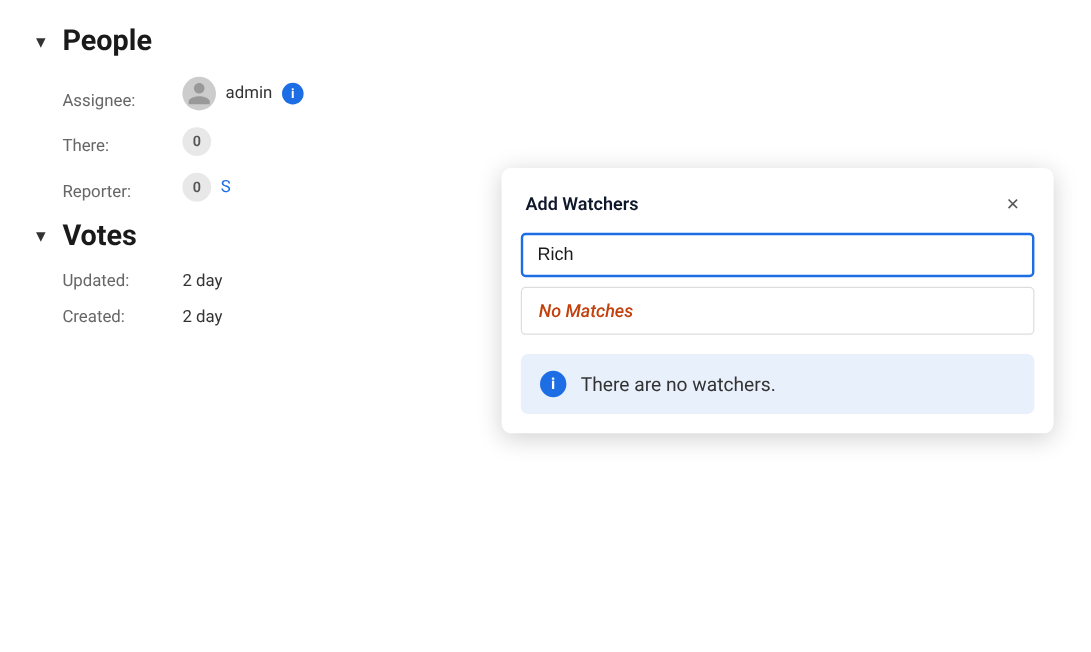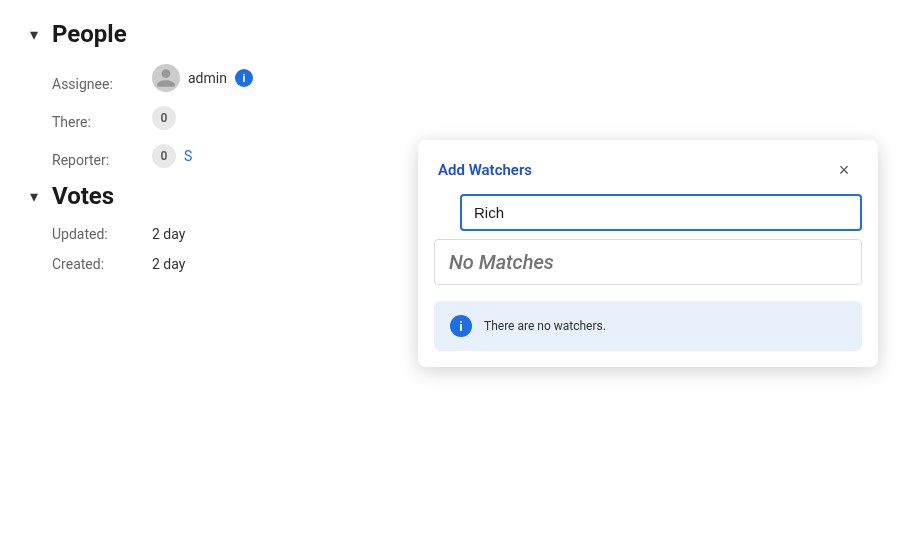--- a/index.html
+++ b/index.html
@@ -139,61 +139,60 @@
     .modal-header {
       display: flex;
       align-items: center;
       justify-content: space-between;
       padding: 16px 20px 10px 20px;
     }
 
     .modal-title {
       font-size: 15px;
       font-weight: 600;
-      color: #1d4ed8;
+      color: #0f172a;
     }
 
     .close-btn {
       width: 28px;
       height: 28px;
       display: flex;
       align-items: center;
       justify-content: center;
       cursor: pointer;
       color: #555;
       font-size: 18px;
       border: none;
       background: none;
       border-radius: 4px;
     }
 
     .search-input-wrapper {
       padding: 0 16px 4px 16px;
-      margin-left: 26px;
     }
     .search-input {
       width: 100%;
       border: 2px solid #1d6de5;
       border-radius: 4px;
       padding: 8px 12px;
       font-size: 15px;
       color: #1a1a1a;
       outline: none;
     }
 
     .dropdown-list {
       margin: 4px 16px 0 16px;
       border: 1px solid #ddd;
       border-radius: 4px;
       background: #fff;
     }
     .dropdown-item {
       padding: 10px 14px;
-      font-size: 20px;
-      color: #737373;
+      font-size: 15px;
+      color: #c2410c;
       font-style: italic;
       font-weight: 500;
     }
 
     .watcher-info-box {
       margin: 16px 16px 16px 16px;
       background: #e8f0fc;
       border-radius: 6px;
       padding: 14px 16px;
       display: flex;
@@ -207,21 +206,21 @@
       background: #1d6de5;
       color: white;
       font-size: 13px;
       font-weight: bold;
       display: flex;
       align-items: center;
       justify-content: center;
       flex-shrink: 0;
     }
     .watcher-info-text {
-      font-size: 12px;
+      font-size: 16px;
       color: #333;
     }
   </style>
 </head>
 <body>
 
 <div class="main-panel">
 
   <div class="section-header">
     <div class="chevron-icon">

